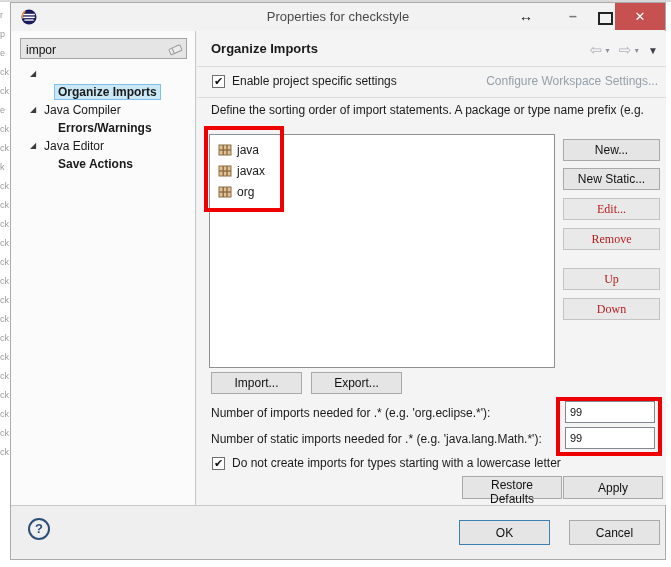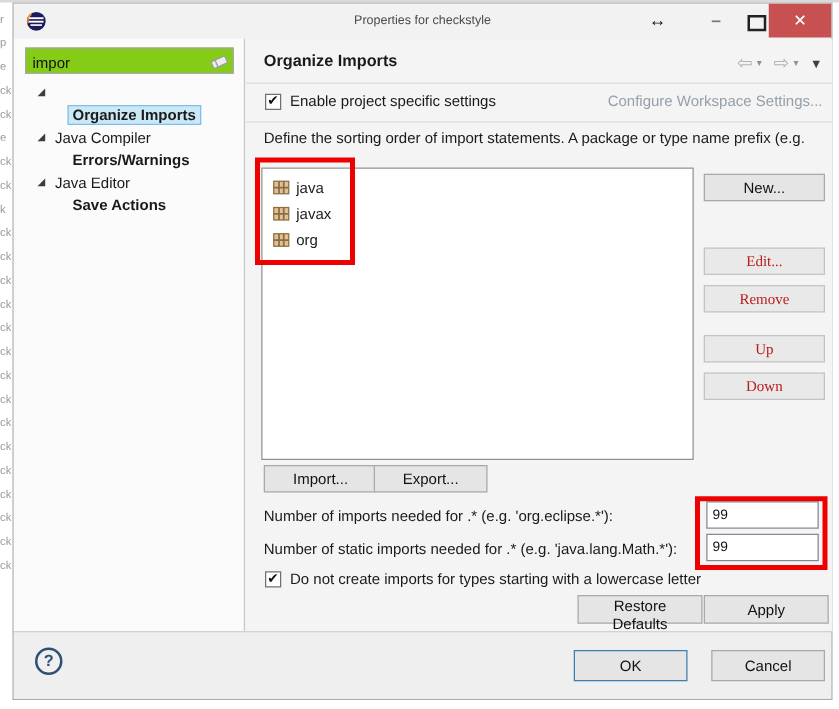--- a/index.html
+++ b/index.html
@@ -6,32 +6,32 @@
     background:#ffffff;font-family:"Liberation Sans",sans-serif;font-size:12px;color:#1a1a1a;}
   .bg-topline{position:absolute;left:0;top:0;width:671px;height:2px;background:#d9d9d9;}
   .bg-fragments{position:absolute;left:0;top:6px;width:9px;height:540px;overflow:hidden;
     font-size:9px;line-height:19px;color:#9a9a9a;white-space:pre-line;}
   .dialog{position:absolute;left:10px;top:2px;width:656px;height:558px;box-sizing:border-box;
     border:1px solid #ababab;background:#f0f0f0;}
   
   .titlebar{position:absolute;left:0;top:0;right:0;height:28px;background:#f2f2f2;}
   .logo{position:absolute;left:10px;top:6px;width:16px;height:16px;}
   .win-title{position:absolute;left:0;right:0;top:0;height:28px;line-height:28px;
-    text-align:center;font-size:10px;color:#4a4a4a;}
+    text-align:center;font-size:13px;color:#4a4a4a;}
   .ctl{position:absolute;top:0;height:27px;line-height:27px;text-align:center;}
   .ctl-resize{left:500px;width:30px;font-size:14px;font-weight:bold;color:#111;}
   .ctl-min{left:548px;width:28px;color:#777;font-size:14px;font-weight:bold;}
   .ctl-max{left:582px;width:24px;}
   .ctl-max .sq{display:inline-block;width:11px;height:9px;border:2px solid #222;margin-top:9px;}
   .ctl-close{right:0;width:50px;background:#c75050;color:#fff;font-size:13px;}
   
   .sidebar{position:absolute;left:0;top:28px;width:185px;height:474px;background:#fbfbfb;
     border-right:1px solid #c9c9c9;box-sizing:border-box;}
   .search{position:absolute;left:9px;top:7px;width:167px;height:21px;box-sizing:border-box;
-    border:1px solid #a5a5a5;background:#84cc16;}
+    border:1px solid #a5a5a5;background:#e5e5e5;}
   .search input{position:absolute;left:3px;top:1px;width:140px;height:17px;border:none;outline:none;
     font-family:"Liberation Sans",sans-serif;font-size:12px;color:#111;background:transparent;}
   .search .eraser{position:absolute;right:3px;top:4px;}
   .tree-row{position:absolute;left:0;width:185px;height:20px;line-height:20px;white-space:nowrap;}
   .tw{position:absolute;left:19px;top:0;font-size:8px;color:#3c3c3c;}
   .tree-parent-label{position:absolute;left:33px;}
   .tree-child-label{position:absolute;left:47px;font-weight:bold;}
   .tree-selected{background:#cbe8f6;border:1px solid #7fc0e8;padding:0 3px;margin-left:-4px;}
   
   .main{position:absolute;left:186px;top:28px;width:469px;height:474px;background:#f4f4f4;}
@@ -191,27 +191,28 @@
           <line x1="5.2" y1="2" x2="5.2" y2="12" stroke="#8a6d45" stroke-width="1.4"></line>
           <line x1="9" y1="2" x2="9" y2="12" stroke="#8a6d45" stroke-width="1.4"></line>
           <line x1="1" y1="7" x2="13" y2="7" stroke="#8a6d45" stroke-width="1.4"></line>
         </svg><span>org</span>
       </div>
     </div>
 
     <div class="red-box red1"></div>
 
     <button class="side-btn" style="top:108px">New...</button>
+    <button class="side-btn" style="top:137px">New Static...</button>
     <button class="side-btn" style="top:167px" disabled="">Edit...</button>
     <button class="side-btn" style="top:197px" disabled="">Remove</button>
     <button class="side-btn" style="top:237px" disabled="">Up</button>
     <button class="side-btn" style="top:267px" disabled="">Down</button>
 
     <button class="io-btn" style="left:14px">Import...</button>
-    <button class="io-btn" style="left:102px">Export...</button>
+    <button class="io-btn" style="left:114px">Export...</button>
 
     <div class="lbl" style="left:14px;top:375px">Number of imports needed for .* (e.g. 'org.eclipse.*'):</div>
     <input class="num-input" style="top: 370px;" value="99">
     <div class="lbl" style="left:14px;top:401px">Number of static imports needed for .* (e.g. 'java.lang.Math.*'):</div>
     <input class="num-input" style="top: 396px;" value="99">
     <div class="red-box red2"></div>
 
     <div class="cb" style="left:15px;top:426px">✔</div>
     <div class="lbl" style="left:35px;top:425px">Do not create imports for types starting with a lowercase letter</div>
 

